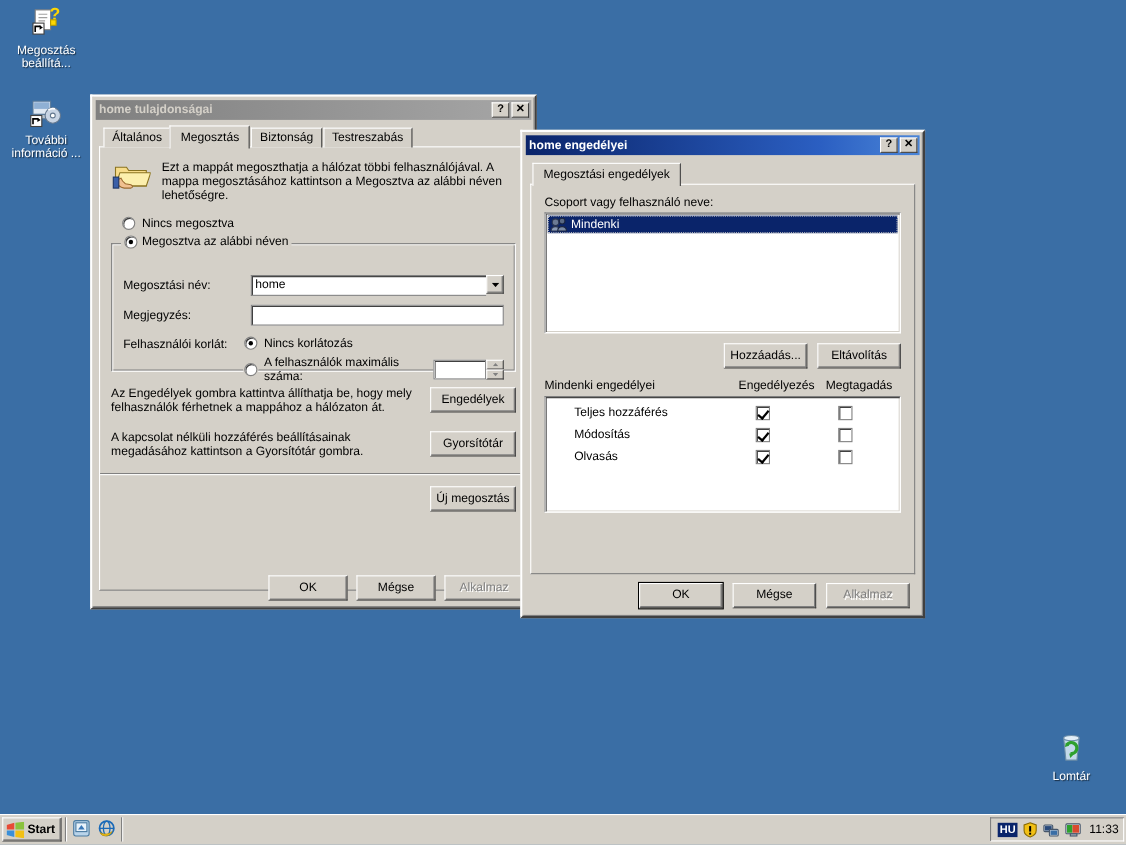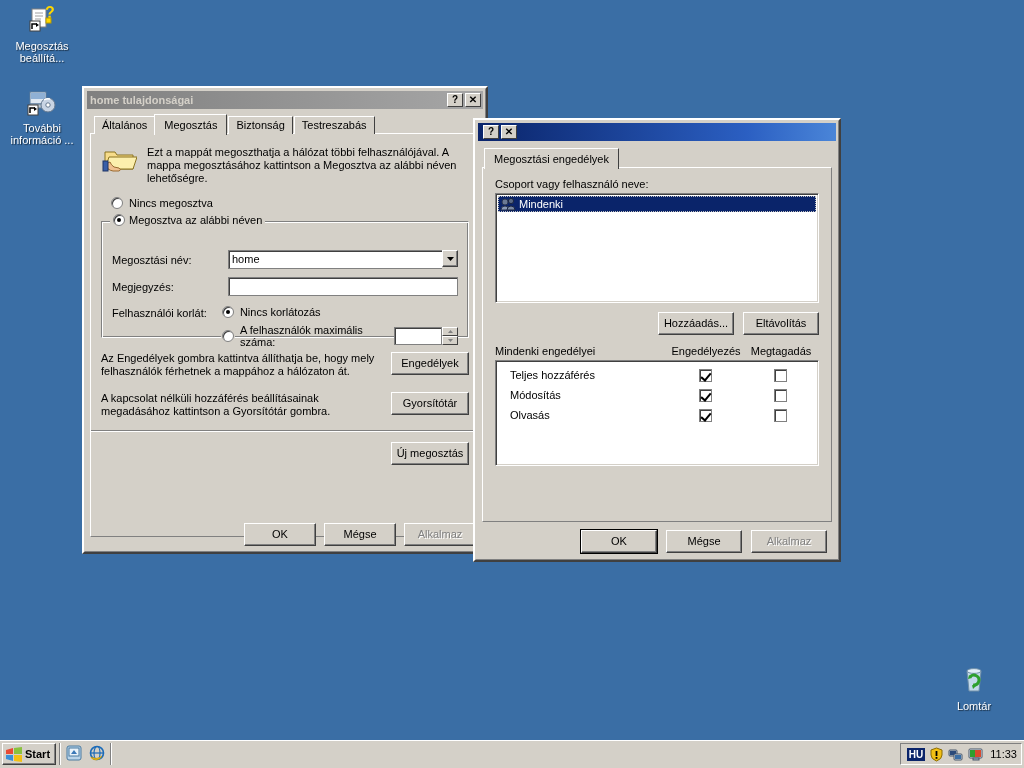--- a/index.html
+++ b/index.html
@@ -446,20 +446,21 @@
         <div class="btn" style="width:72px;">OK</div>
         <div class="btn" style="width:72px;">Mégse</div>
         <div class="btn disabled" style="width:72px;">Alkalmaz</div>
       </div>
     </div>
   </div>
 
   <div class="win" style="left:473px; top:118px; width:368px; height:444px;">
     <div class="win-inner">
       <div class="titlebar active">
+        <span class="t-text">home engedélyei</span>
         <div class="tbtn">?</div>
         <div class="tbtn">✕</div>
       </div>
 
       <div style="padding:6px 4px 0 4px;">
         <div class="tabstrip">
           <div class="tab active">Megosztási engedélyek</div>
         </div>
 
         <div class="tabbody" style="height:355px; padding:10px 12px;">
@@ -484,21 +485,21 @@
             <div class="btn" style="width:76px;">Hozzáadás...</div>
             <div class="btn" style="width:76px;">Eltávolítás</div>
           </div>
 
           <div style="display:flex; align-items:flex-end; margin-top:10px; font-size:11px;">
             <div style="flex:1;">Mindenki engedélyei</div>
             <div style="width:74px; text-align:center;">Engedélyezés</div>
             <div style="width:76px; text-align:center;">Megtagadás</div>
           </div>
 
-          <div class="sunken" style="height:106px; margin-top:3px; padding:4px 0;">
+          <div class="sunken" style="height:106px; margin-top:3px; padding:4px 12px;">
             <div style="display:flex; align-items:center; height:20px; padding-left:14px; font-size:11px;">
               <div style="flex:1;">Teljes hozzáférés</div>
               <div style="width:74px; display:flex; justify-content:center;">
                   <span class="chk on"></span>
                 </div>
               <div style="width:76px; display:flex; justify-content:center;">
                   <span class="chk"></span>
                 </div>
             </div>
             <div style="display:flex; align-items:center; height:20px; padding-left:14px; font-size:11px;">

